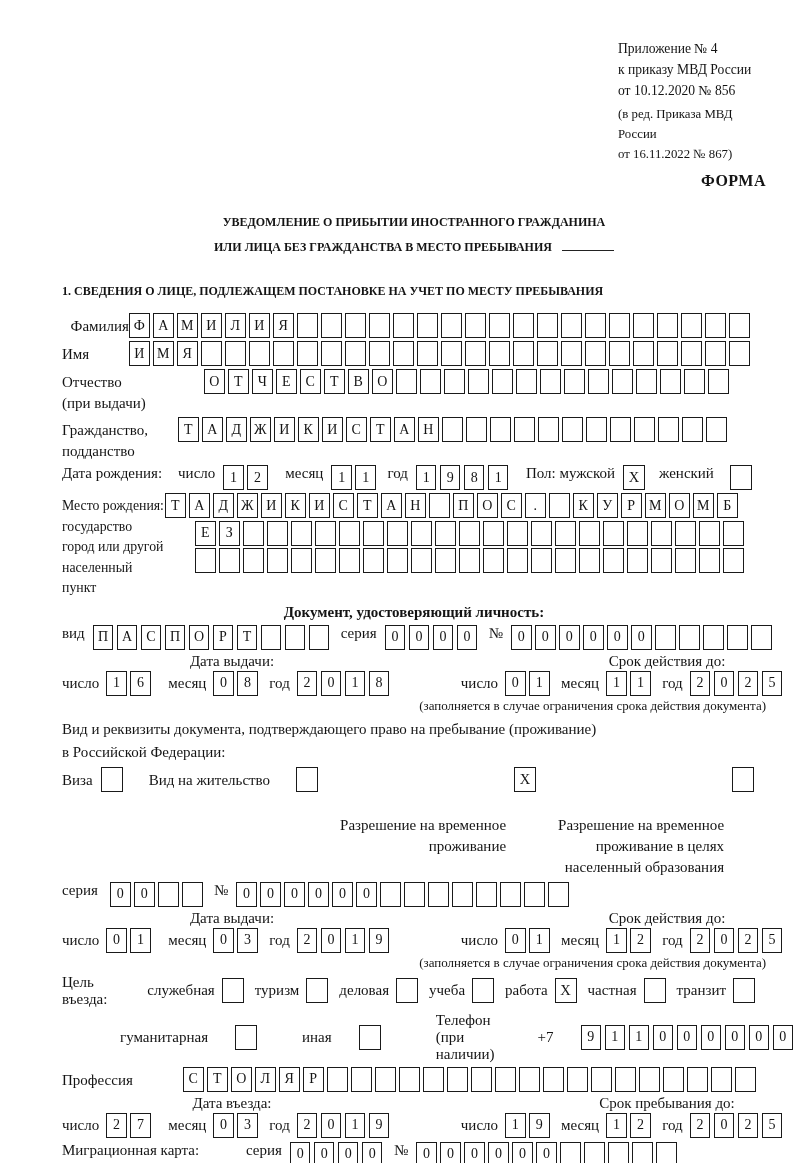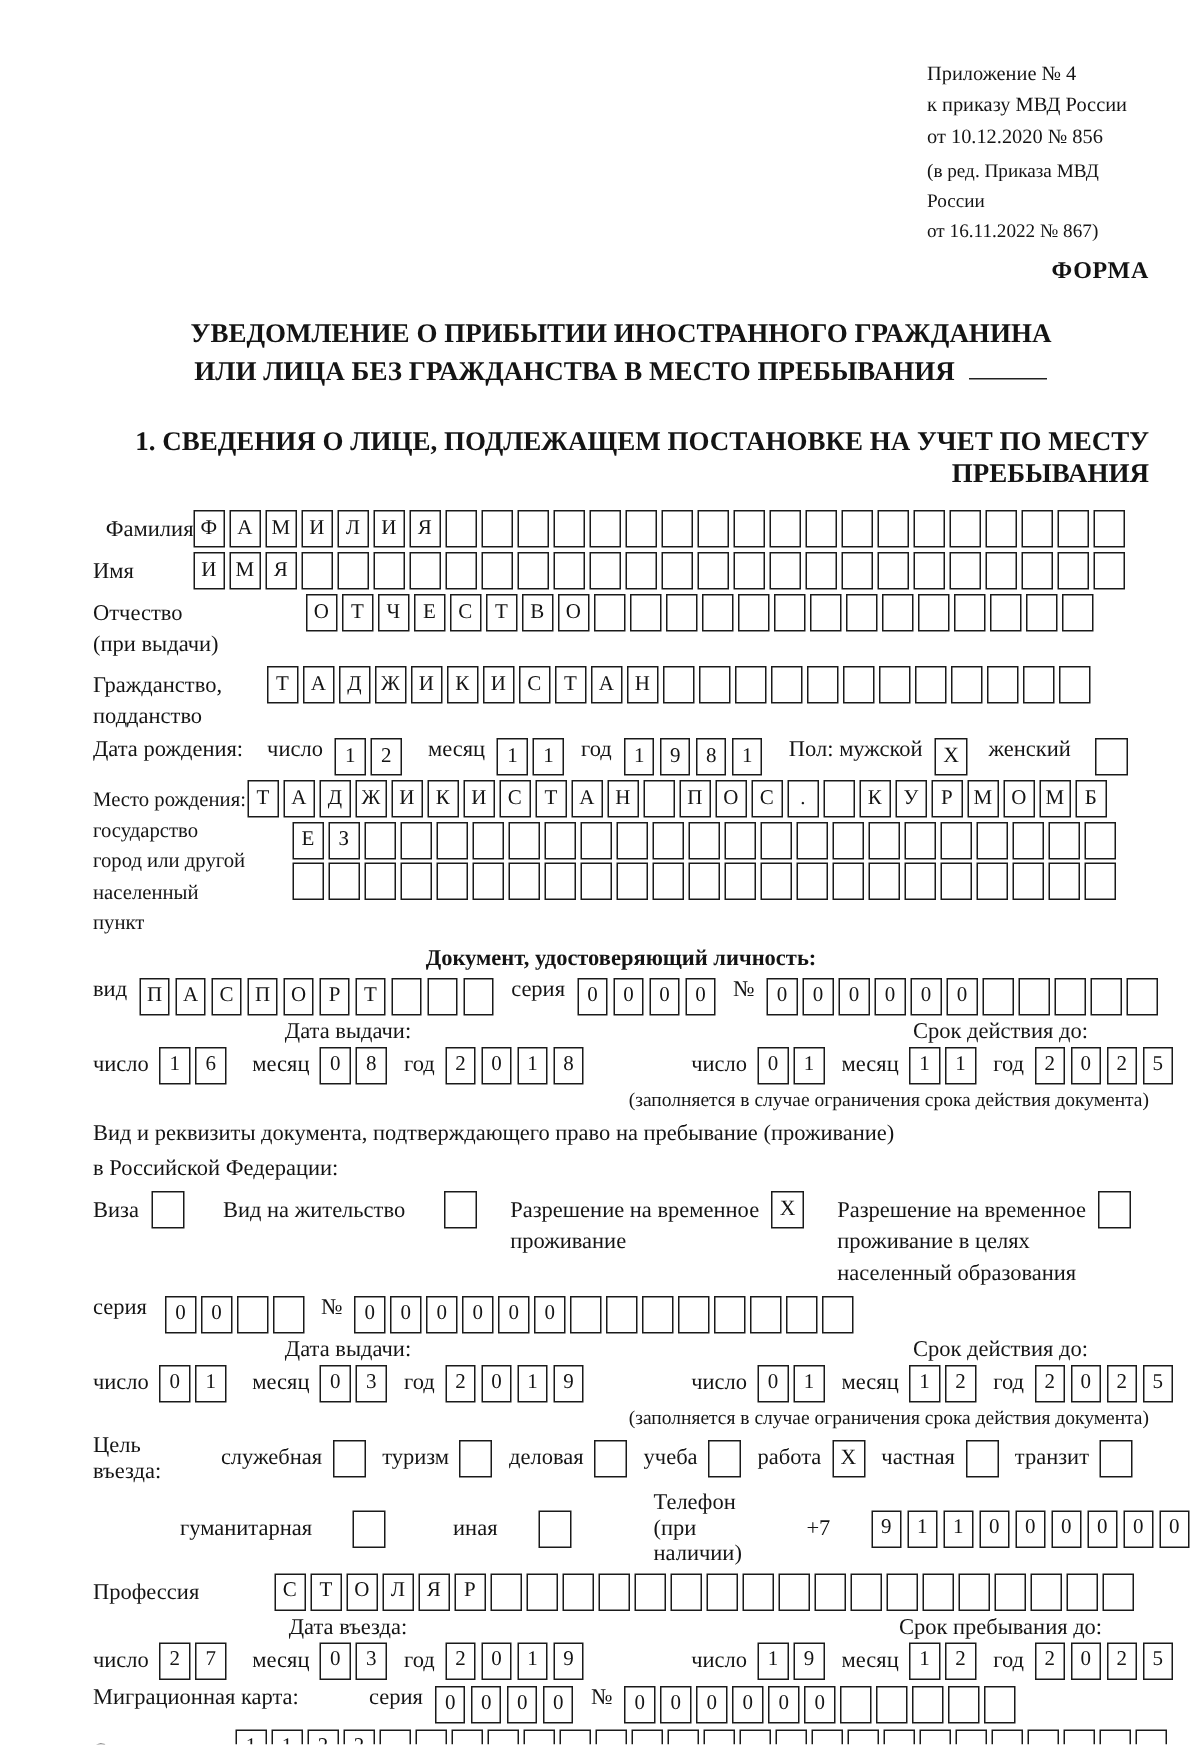--- a/index.html
+++ b/index.html
@@ -4,23 +4,23 @@
 <style>
   html,body{margin:0;padding:0;background:#fff;}
   .page{
     position:relative;width:794px;height:1163px;overflow:hidden;background:#fff;
     font-family:"Liberation Serif","DejaVu Serif",serif;color:#141414;
     padding:38px 28px 0 62px;box-sizing:border-box;font-size:15px;
   }
   .appendix{margin-left:556px;font-size:13.6px;line-height:21px;}
   .appendix .ed{font-size:12.8px;margin-top:3px;line-height:20px;}
   .forma{text-align:right;font-weight:700;font-size:16px;margin-top:8px;letter-spacing:.5px;}
-  .title{margin-top:20px;text-align:center;font-weight:700;font-size:18px;line-height:25px;}
+  .title{margin-top:20px;text-align:center;font-weight:700;font-size:12px;line-height:25px;}
   .uline{display:inline-block;width:52px;border-bottom:1.8px solid #222;height:13px;margin-left:10px;}
-  .sec-heading{margin-top:24px;font-weight:700;font-size:18px;text-align:right;}
+  .sec-heading{margin-top:24px;font-weight:700;font-size:12px;}
   .form-body{margin-top:14px;}
   .row{display:flex;align-items:flex-start;margin-bottom:3px;}
   .lbl{flex:0 0 auto;padding-top:3px;line-height:20px;}
   .cells{display:flex;flex:0 0 auto;}
   .cell{box-sizing:border-box;width:20.5px;height:25px;border:1.6px solid #1a1a1a;margin-right:3.5px;
         display:inline-flex;align-items:center;justify-content:center;font-size:14px;flex:0 0 auto;background:#fff;}
   .cb{box-sizing:border-box;width:22px;height:25px;border:1.6px solid #1a1a1a;display:inline-flex;
       align-items:center;justify-content:center;font-size:14.5px;flex:0 0 auto;}
   .w-surname{width:67px;text-align:right;}
   .w-name{width:67px;}
@@ -36,21 +36,21 @@
   .dl{display:flex;font-size:15px;margin:2px 0 1px;}
   .dl-left{flex:0 0 340px;text-align:center;}
   .dl-right{margin-left:95px;flex:0 0 340px;text-align:center;}
   .date-row{display:flex;align-items:center;margin-bottom:2px;}
   .date-row .t{margin-right:7px;}
   .date-row .grp-gap{margin-left:68px;}
   .note-right{text-align:right;font-size:13px;margin:1px 0 3px;}
   .plain{margin:4px 0 2px;line-height:23px;}
   .opt-row{display:flex;align-items:flex-start;margin:3px 0 4px;}
   .opt-row .ol{padding-top:3px;line-height:21px;margin-right:8px;}
-  .opt-ml{text-align:left;}
+  .opt-ml{text-align:right;margin-top:45px;}
   .purpose-row{display:flex;align-items:center;margin-bottom:4px;}
   .purpose-row .ol{margin-right:7px;}
   .purpose-row .cb{margin-right:11px;}
   .indent58{margin-left:58px;gap:20px;}
   .prof-lbl{width:121px;}
   .mk-lbl{width:162px;}
   .rep-labels{flex:0 0 95px;font-size:13.5px;line-height:21px;padding-top:3px;white-space:nowrap;}
   .rep-cells .cells{margin-bottom:6px;}
 </style>
 </head>

